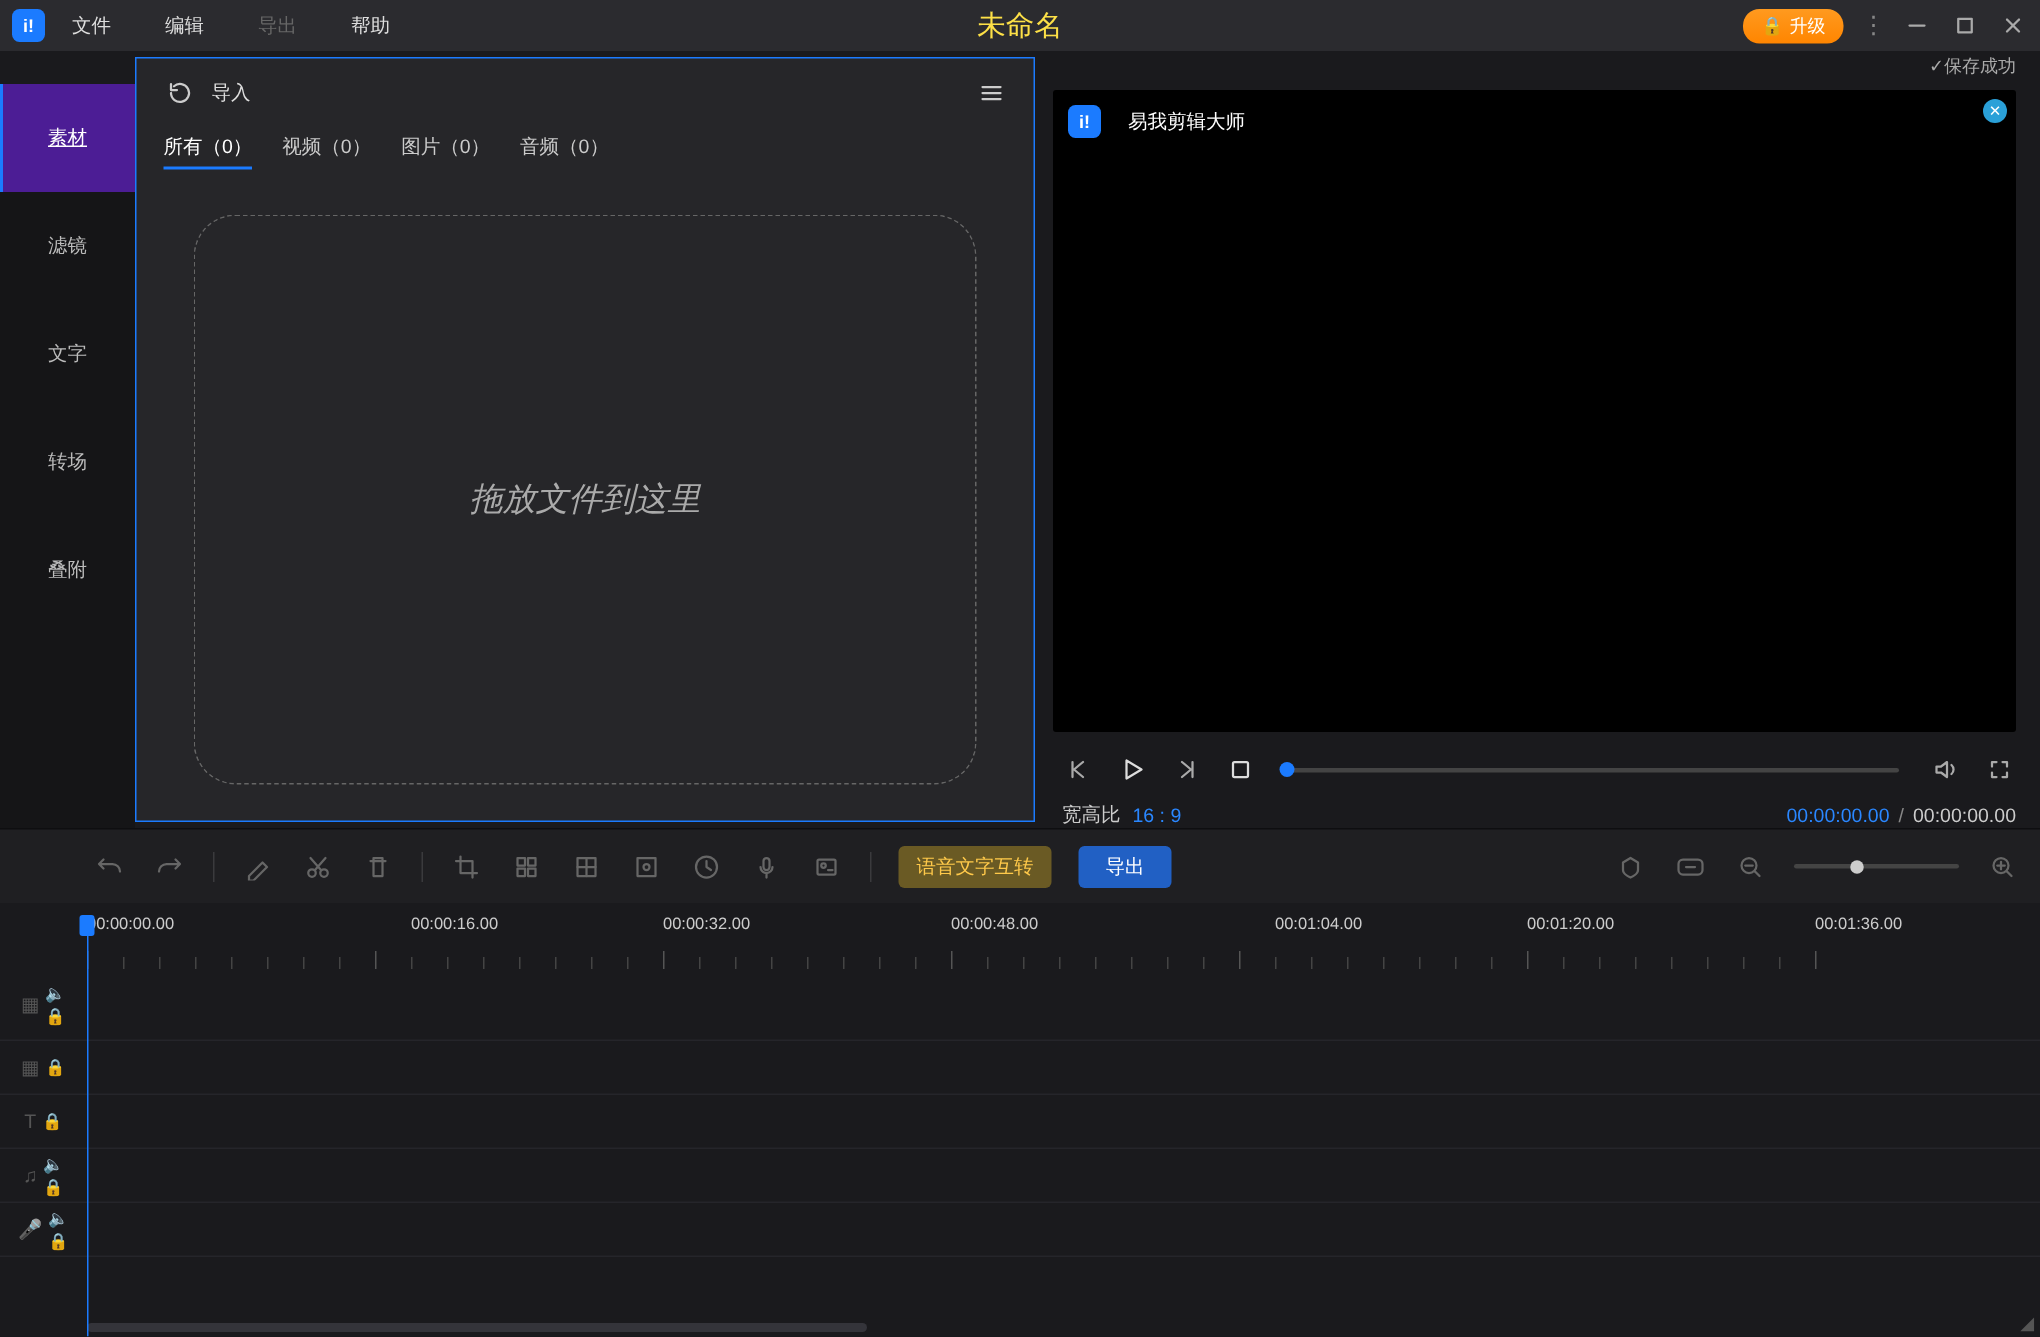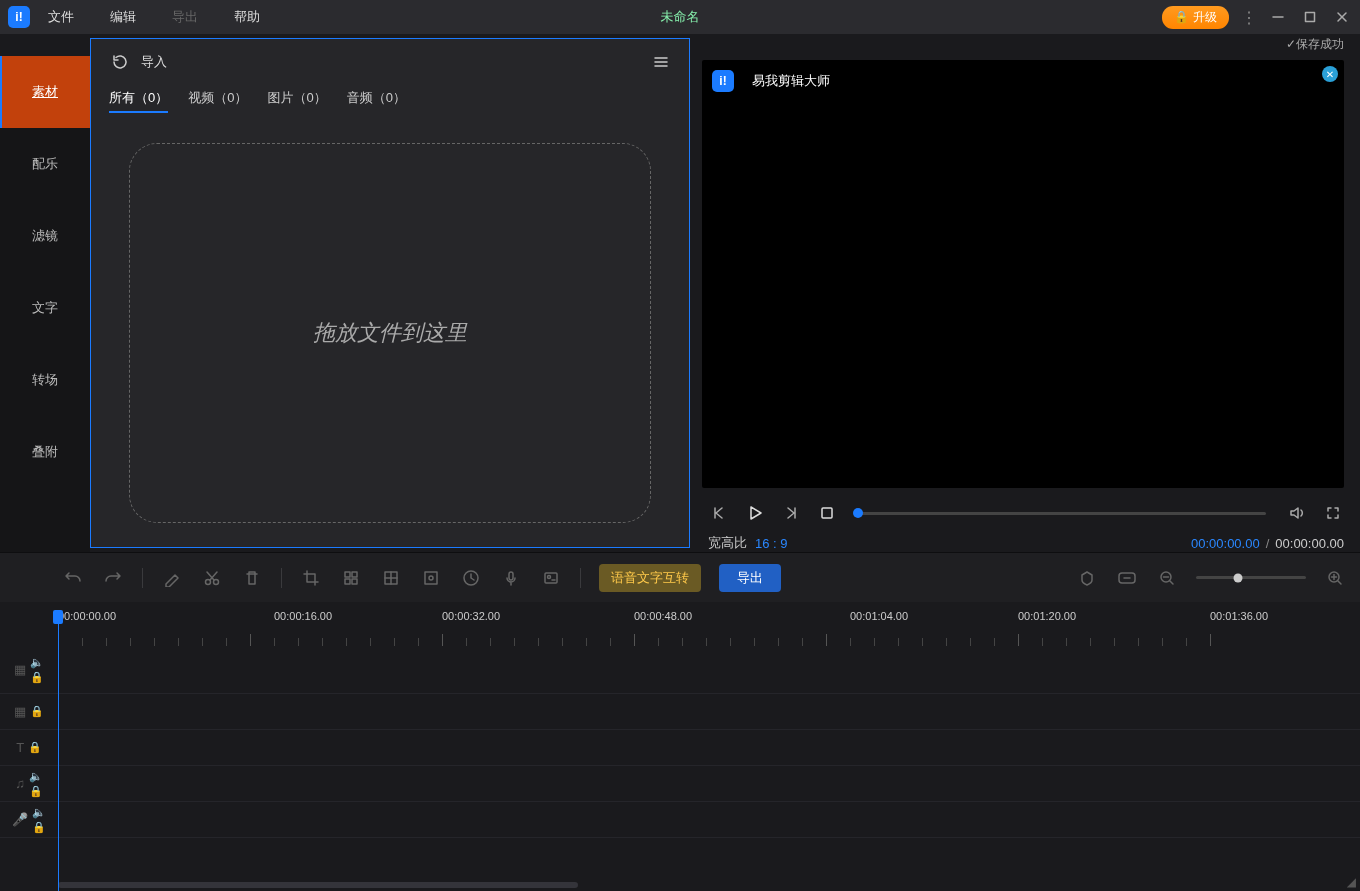--- a/index.html
+++ b/index.html
@@ -4,36 +4,36 @@
 <style>
   * { box-sizing: border-box; margin: 0; padding: 0; font-family: "Microsoft YaHei", "PingFang SC", sans-serif; }
   body { width: 1360px; height: 891px; background: #1a1a1d; color: #ccc; overflow: hidden; font-size: 13px; position: relative; }
 
   
   .title-bar { height: 34px; background: #2b2b2f; display: flex; align-items: center; padding: 0 8px; position: relative; }
   .app-icon { width: 22px; height: 22px; background: #1b7bff; border-radius: 5px; display: flex; align-items: center; justify-content: center; color: #fff; font-weight: bold; font-size: 12px; margin-right: 10px; }
   .menu-bar { display: flex; gap: 20px; }
   .menu-item { padding: 4px 8px; font-size: 13px; color: #ddd; cursor: pointer; }
   .menu-item.disabled { color: #666; }
-  .title-center { position: absolute; left: 50%; transform: translateX(-50%); color: #86efac; font-size: 13px; }
+  .title-center { position: absolute; left: 50%; transform: translateX(-50%); color: #fde047; font-size: 19px; }
   .title-right { margin-left: auto; display: flex; align-items: center; gap: 12px; }
   .upgrade-btn { background: linear-gradient(#ff9a1f,#ff8500); color: #fff; padding: 3px 12px; border-radius: 11px; font-size: 12px; display: flex; align-items: center; gap: 4px; cursor: pointer; }
   .dots { color: #888; font-size: 16px; letter-spacing: -1px; cursor: pointer; }
   .win-btn { width: 20px; height: 20px; display: flex; align-items: center; justify-content: center; color: #aaa; cursor: pointer; }
 
   
   .save-bar { height: 22px; background: #1a1a1d; text-align: right; padding: 2px 16px 0 0; color: #aaa; font-size: 12px; }
 
   
   .main-row { display: flex; height: 496px; }
 
   
   .sidebar { width: 90px; flex-shrink: 0; background: #151517; display: flex; flex-direction: column; }
   .sidebar-item { height: 72px; display: flex; align-items: center; justify-content: center; color: #bbb; font-size: 13px; cursor: pointer; position: relative; }
-  .sidebar-item.active { background: #c2410c; color: #fff; text-decoration: underline; }
+  .sidebar-item.active { background: #4c1d95; color: #fff; text-decoration: underline; }
   .sidebar-item.active::before { content: ""; position: absolute; left: 0; top: 0; bottom: 0; width: 2px; background: #1b7bff; }
 
   
   .media-panel { flex: 1; border: 1px solid #1b7bff; background: #262629; margin: -18px 8px 4px 0; padding: 12px 18px 14px 18px; display: flex; flex-direction: column; }
   .media-top { display: flex; align-items: center; gap: 10px; color: #ddd; }
   .media-top-spacer { flex: 1; }
   .tabs { display: flex; gap: 20px; margin-top: 16px; font-size: 13px; }
   .tab { color: #ccc; cursor: pointer; padding-bottom: 4px; }
   .tab.active { color: #fff; border-bottom: 2px solid #1b7bff; }
   .dropzone { flex: 1; margin: 30px 20px 10px 20px; border: 1px dashed #666; border-radius: 28px; display: flex; align-items: center; justify-content: center; }
@@ -125,23 +125,20 @@
 
 <div class="save-bar">
   <span>✓</span><span>保存成功</span>
 </div>
 
 <div class="main-row">
 
   <div class="sidebar">
     <div class="sidebar-item active">
         <span>素材</span>
-      </div>
-    <div class="sidebar-item">
-        <span>配乐</span>
       </div>
     <div class="sidebar-item">
         <span>滤镜</span>
       </div>
     <div class="sidebar-item">
         <span>文字</span>
       </div>
     <div class="sidebar-item">
         <span>转场</span>
       </div>

